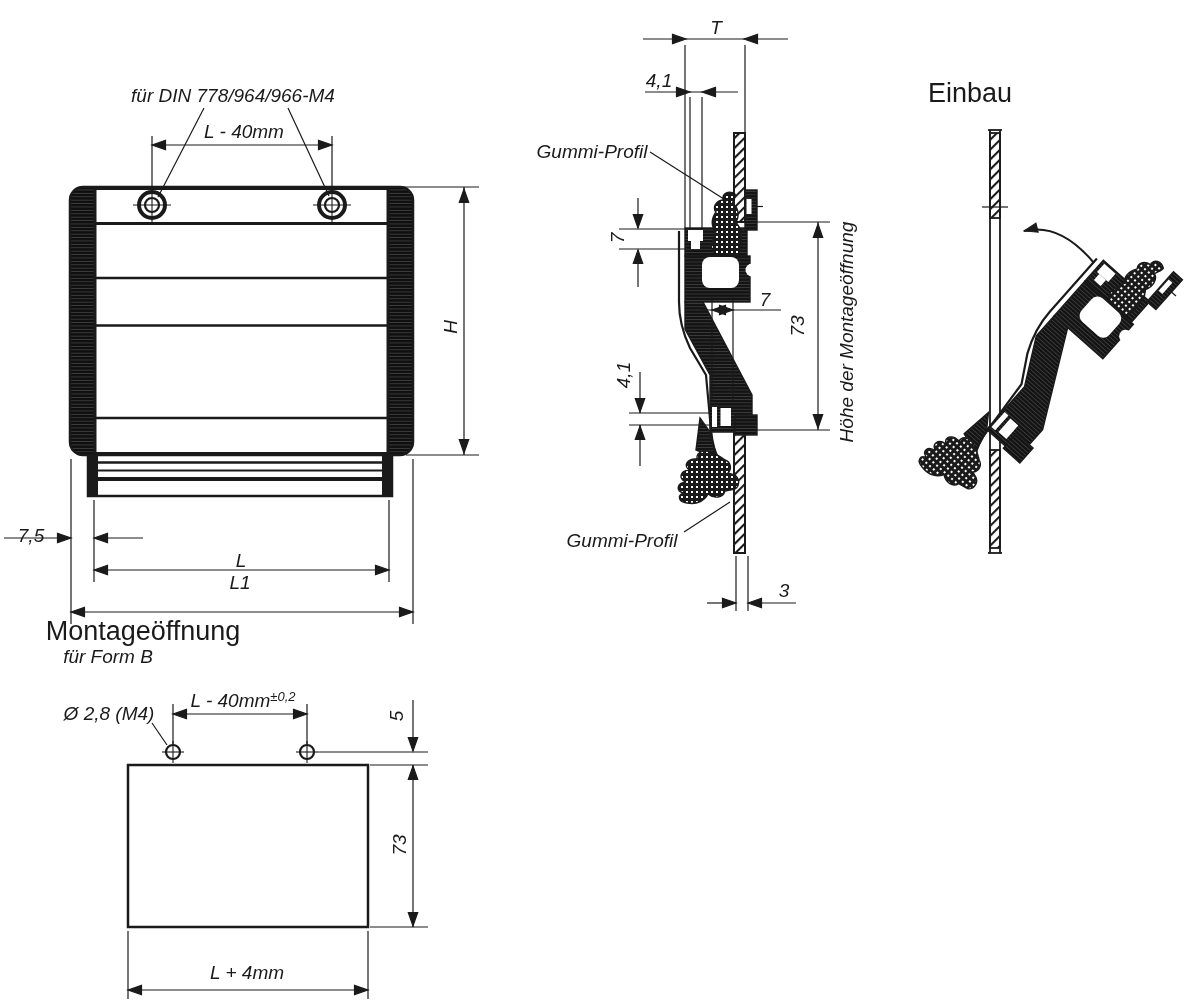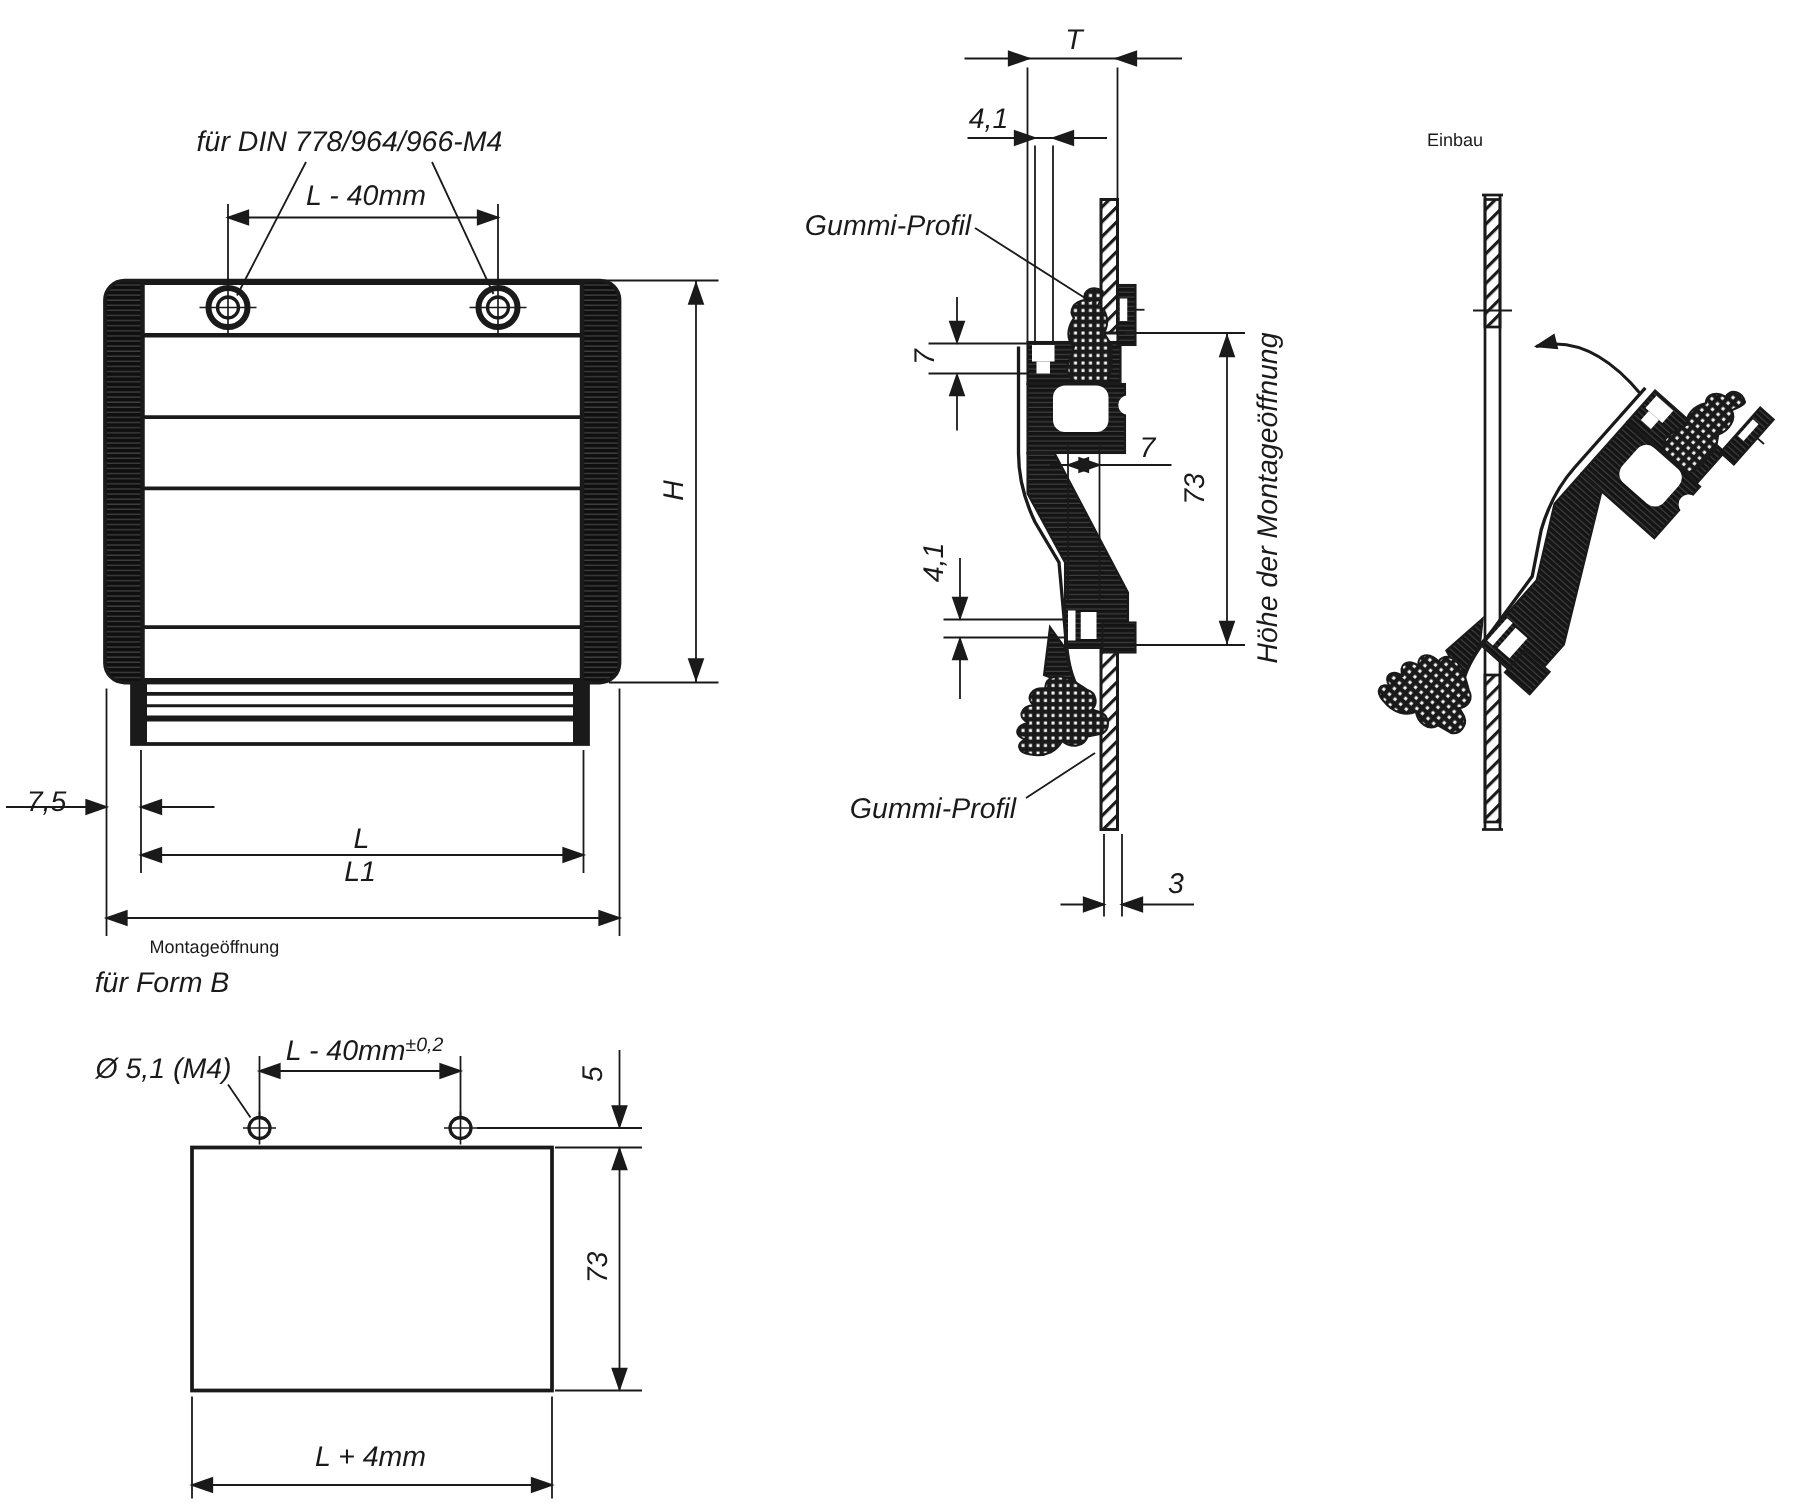--- a/index.html
+++ b/index.html
@@ -2,21 +2,21 @@
 <html><head>
 <meta charset="utf-8">
 <style>
   html,body{margin:0;padding:0;background:#fff;}
   #stage{position:relative;width:1200px;height:1002px;background:#fff;overflow:hidden;
          font-family:"Liberation Sans", sans-serif;color:#1a1a1a;}
   #stage svg{position:absolute;left:0;top:0;}
   .lbl{position:absolute;white-space:nowrap;font-size:19px;font-style:italic;
        transform:translate(-50%,-50%);line-height:1;}
   .lbl.up{transform:translate(-50%,-50%) rotate(-90deg);}
-  .lbl.roman{font-style:normal;font-size:12px;}
+  .lbl.roman{font-style:normal;font-size:27px;}
   .lbl sup{font-size:13px;vertical-align:6px;}
 </style>
 </head>
 <body>
 
 <div id="stage">
 
 <svg width="1200" height="1002" viewBox="0 0 1200 1002">
   <defs>
     <path id="arr" d="M0,0 L-13.5,4.7 L-13.5,-4.7 Z" fill="#1a1a1a"></path>
@@ -223,21 +223,21 @@
 
   <div class="lbl" style="left:233px;top:95px">für DIN 778/964/966-M4</div>
   <div class="lbl" style="left:244px;top:131px">L - 40mm</div>
   <div class="lbl up" style="left:450px;top:327px">H</div>
   <div class="lbl" style="left:31px;top:535px">7,5</div>
   <div class="lbl" style="left:241px;top:560px">L</div>
   <div class="lbl" style="left:240px;top:582px">L1</div>
 
   <div class="lbl roman" style="left:143px;top:631px">Montageöffnung</div>
   <div class="lbl" style="left:108px;top:656px">für Form B</div>
-  <div class="lbl" style="left:109px;top:713px">Ø 5,1 (M4)</div>
+  <div class="lbl" style="left:109px;top:713px">Ø 2,8 (M4)</div>
   <div class="lbl" style="left:243px;top:700px"><span>L - 40mm</span><sup>±0,2</sup></div>
   <div class="lbl up" style="left:396px;top:716px">5</div>
   <div class="lbl up" style="left:399px;top:845px">73</div>
   <div class="lbl" style="left:247px;top:972px">L + 4mm</div>
 
   <div class="lbl" style="left:716px;top:27px">T</div>
   <div class="lbl" style="left:659px;top:80px">4,1</div>
   <div class="lbl" style="left:592px;top:151px">Gummi-Profil</div>
   <div class="lbl up" style="left:617px;top:238px">7</div>
   <div class="lbl" style="left:765px;top:299px">7</div>

